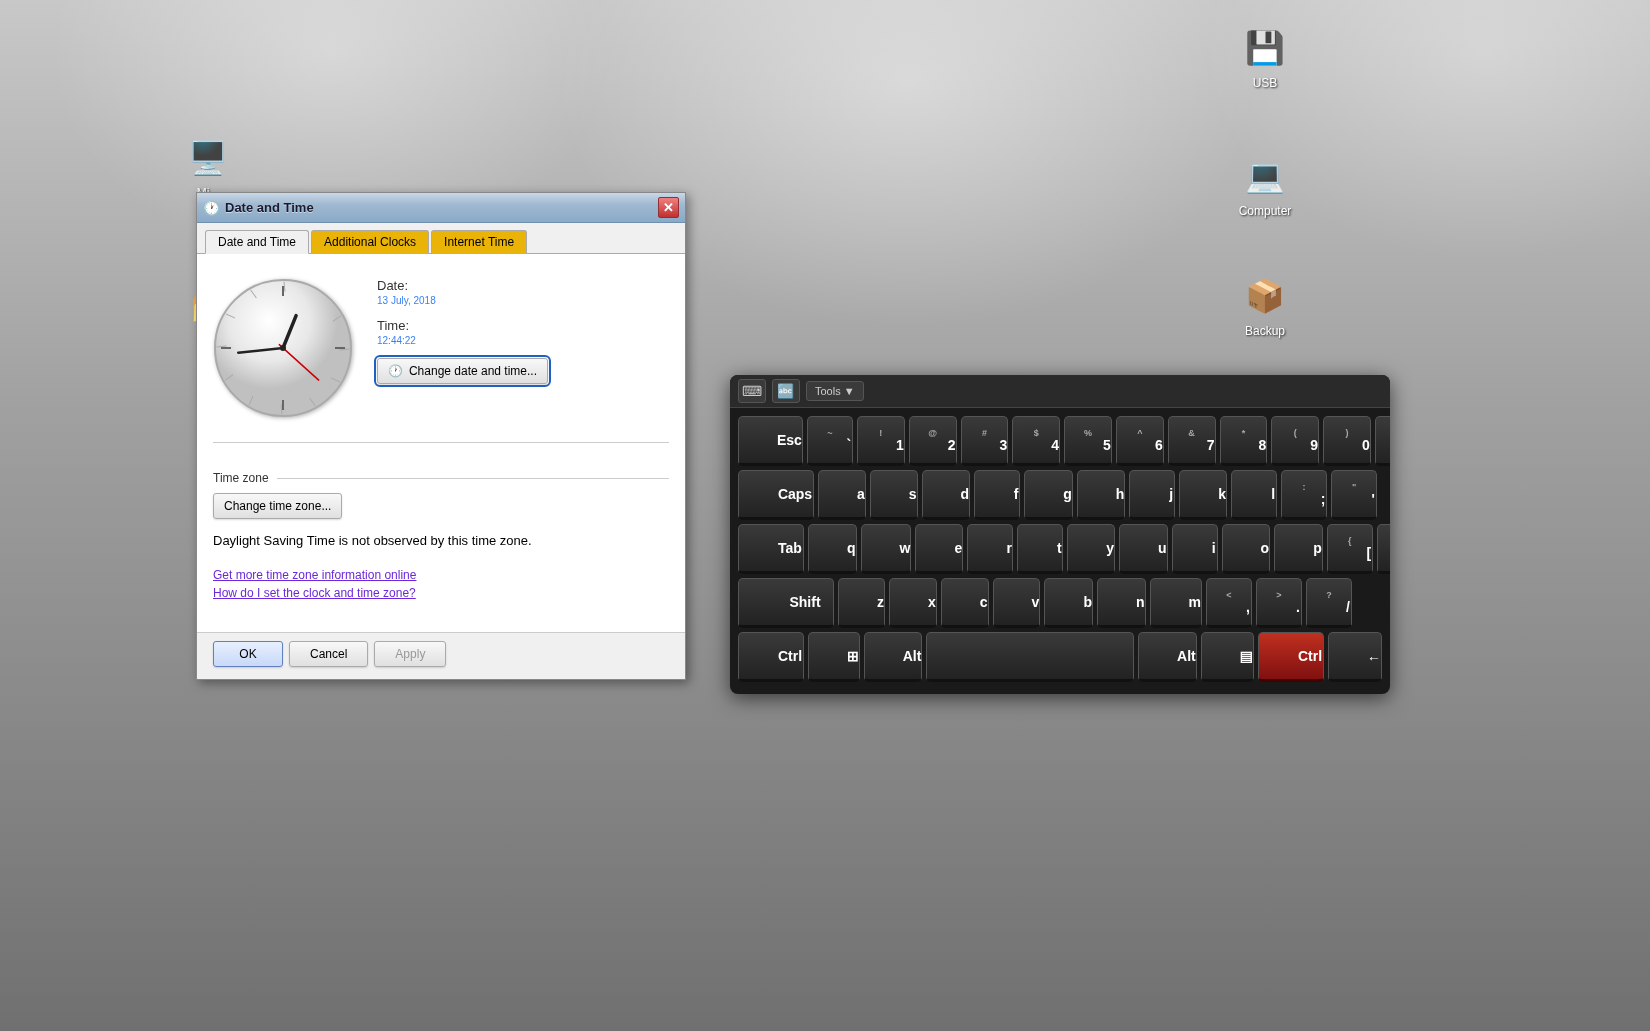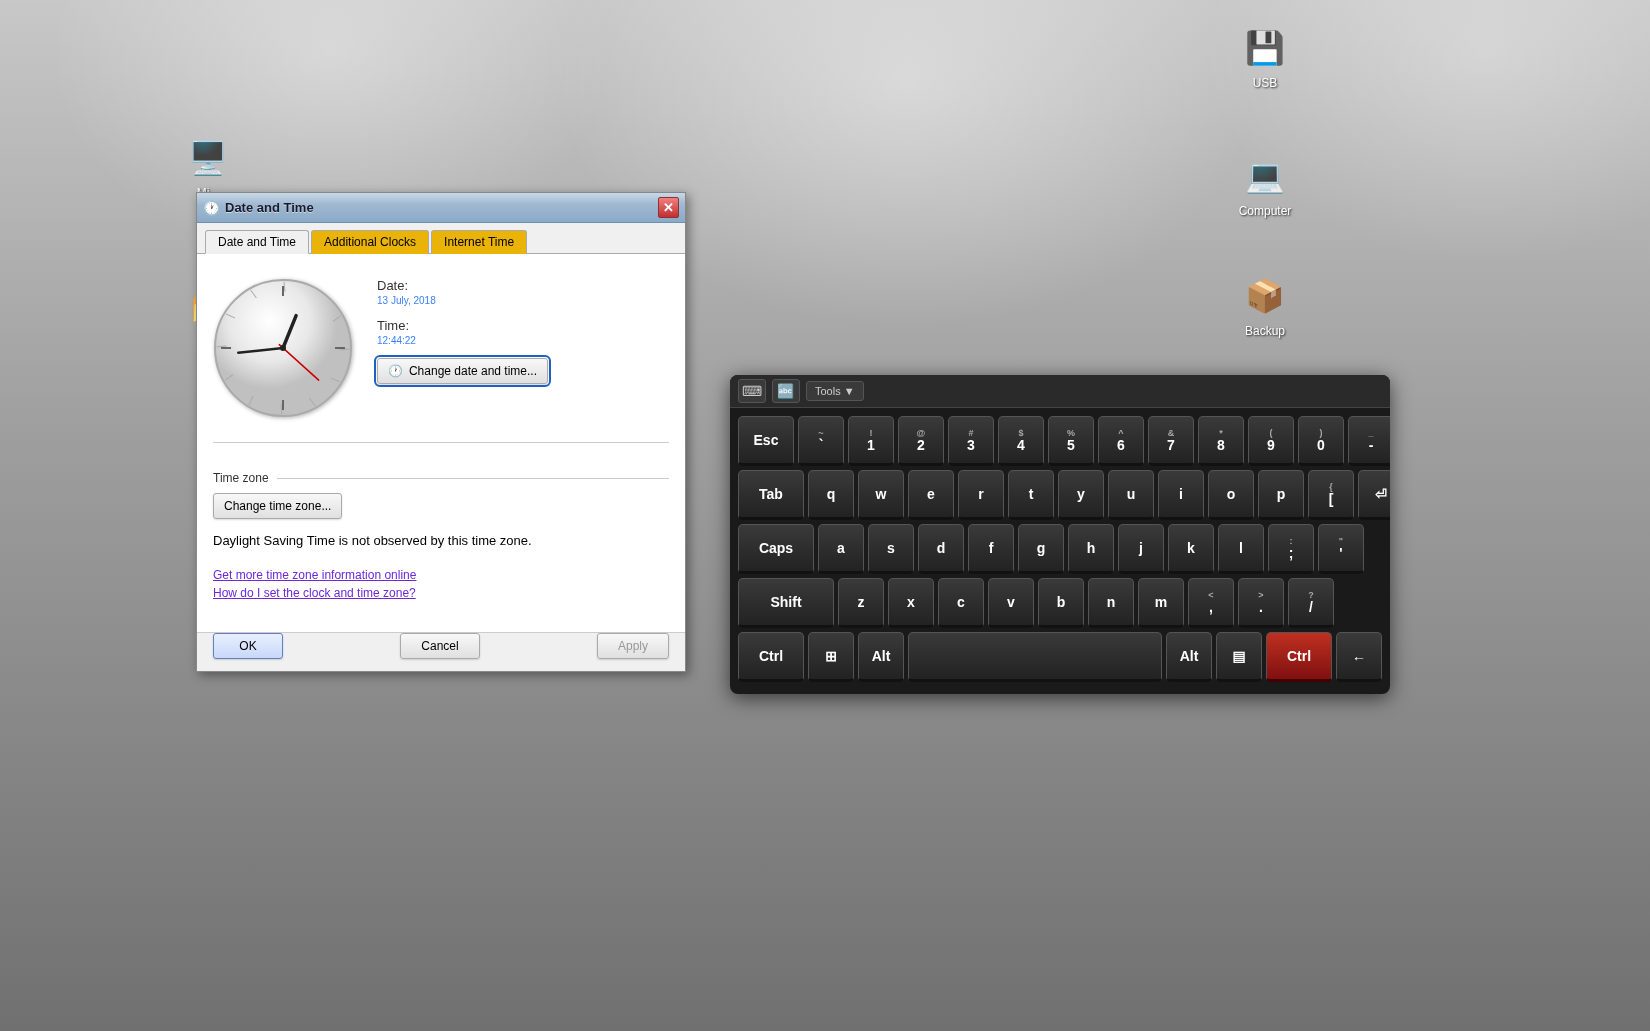--- a/index.html
+++ b/index.html
@@ -239,24 +239,24 @@
       display: block;
       color: #6d28d9;
       font-size: 12px;
       text-decoration: underline;
       cursor: pointer;
       margin-bottom: 4px;
     }
 
     
     .dialog-buttons {
-      padding: 0 16px 12px;
+      padding: 8px 16px 12px;
       background: #f0f0f0;
       display: flex;
-      justify-content: space-between;
+      justify-content: flex-start;
       gap: 6px;
       border-top: 1px solid #ccc;
     }
 
     .btn {
       padding: 5px 20px;
       background: linear-gradient(180deg, #f8f8f8 0%, #e0e0e0 100%);
       border: 1px solid #aaa;
       border-radius: 3px;
       font-size: 12px;
@@ -350,20 +350,21 @@
     }
 
     .key .key-top {
       font-size: 9px;
       color: #aaa;
       line-height: 1;
     }
     .key .key-main {
       font-size: 14px;
       line-height: 1;
+      margin-left: 38px;
     }
 
     .key.wide-key { min-width: 66px; }
     .key.caps-key { min-width: 76px; }
     .key.shift-key { min-width: 96px; }
     .key.ctrl-key { min-width: 66px; }
     .key.space-key { flex: 1; min-width: 200px; }
     .key.enter-key { flex: 1; }
     .key.esc-key { min-width: 56px; }
 
@@ -561,20 +562,61 @@
           <span class="key-main">0</span>
         </div>
       <div class="key">
           <span class="key-top">_</span>
           <span class="key-main">-</span>
         </div>
 
     </div>
 
     <div class="key-row">
+      <div class="key caps-key">
+          <span class="key-main">Caps</span>
+        </div>
+      <div class="key">
+          <span class="key-main">a</span>
+        </div>
+      <div class="key">
+          <span class="key-main">s</span>
+        </div>
+      <div class="key">
+          <span class="key-main">d</span>
+        </div>
+      <div class="key">
+          <span class="key-main">f</span>
+        </div>
+      <div class="key">
+          <span class="key-main">g</span>
+        </div>
+      <div class="key">
+          <span class="key-main">h</span>
+        </div>
+      <div class="key">
+          <span class="key-main">j</span>
+        </div>
+      <div class="key">
+          <span class="key-main">k</span>
+        </div>
+      <div class="key">
+          <span class="key-main">l</span>
+        </div>
+      <div class="key">
+          <span class="key-top">:</span>
+          <span class="key-main">;</span>
+        </div>
+      <div class="key">
+          <span class="key-top">"</span>
+          <span class="key-main">'</span>
+        </div>
+    </div>
+
+    <div class="key-row">
       <div class="key wide-key">
           <span class="key-main">Tab</span>
         </div>
       <div class="key">
           <span class="key-main">q</span>
         </div>
       <div class="key">
           <span class="key-main">w</span>
         </div>
       <div class="key">
@@ -600,61 +642,20 @@
         </div>
       <div class="key">
           <span class="key-main">p</span>
         </div>
       <div class="key">
           <span class="key-top">{</span>
           <span class="key-main">[</span>
         </div>
       <div class="key enter-key">
           <span class="key-main">⏎</span>
-        </div>
-    </div>
-
-    <div class="key-row">
-      <div class="key caps-key">
-          <span class="key-main">Caps</span>
-        </div>
-      <div class="key">
-          <span class="key-main">a</span>
-        </div>
-      <div class="key">
-          <span class="key-main">s</span>
-        </div>
-      <div class="key">
-          <span class="key-main">d</span>
-        </div>
-      <div class="key">
-          <span class="key-main">f</span>
-        </div>
-      <div class="key">
-          <span class="key-main">g</span>
-        </div>
-      <div class="key">
-          <span class="key-main">h</span>
-        </div>
-      <div class="key">
-          <span class="key-main">j</span>
-        </div>
-      <div class="key">
-          <span class="key-main">k</span>
-        </div>
-      <div class="key">
-          <span class="key-main">l</span>
-        </div>
-      <div class="key">
-          <span class="key-top">:</span>
-          <span class="key-main">;</span>
-        </div>
-      <div class="key">
-          <span class="key-top">"</span>
-          <span class="key-main">'</span>
         </div>
     </div>
 
     <div class="key-row">
       <div class="key shift-key">
           <span class="key-main">Shift</span>
         </div>
       <div class="key">
           <span class="key-main">z</span>
         </div>

